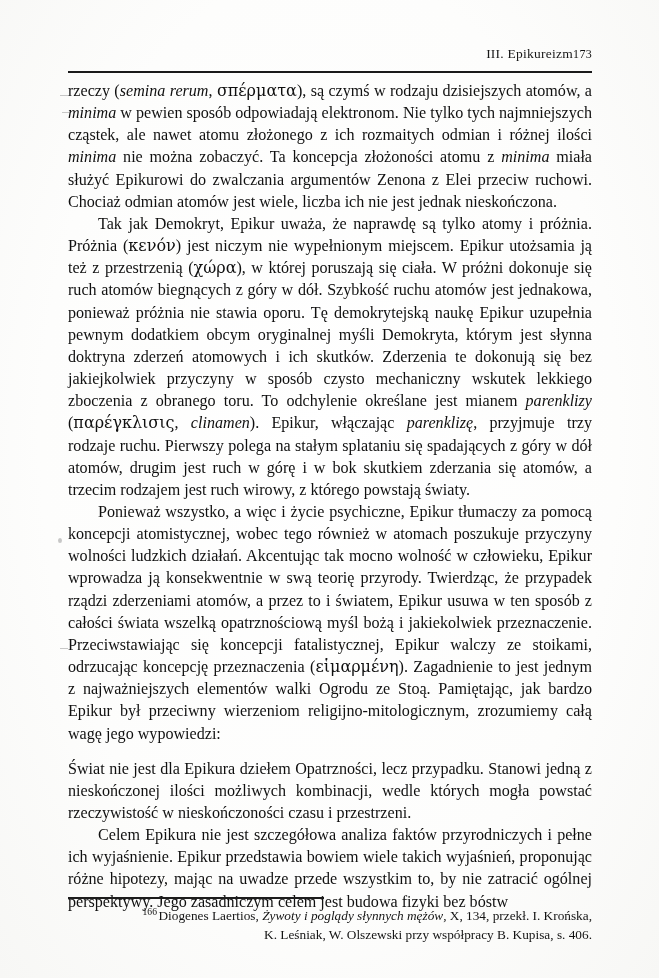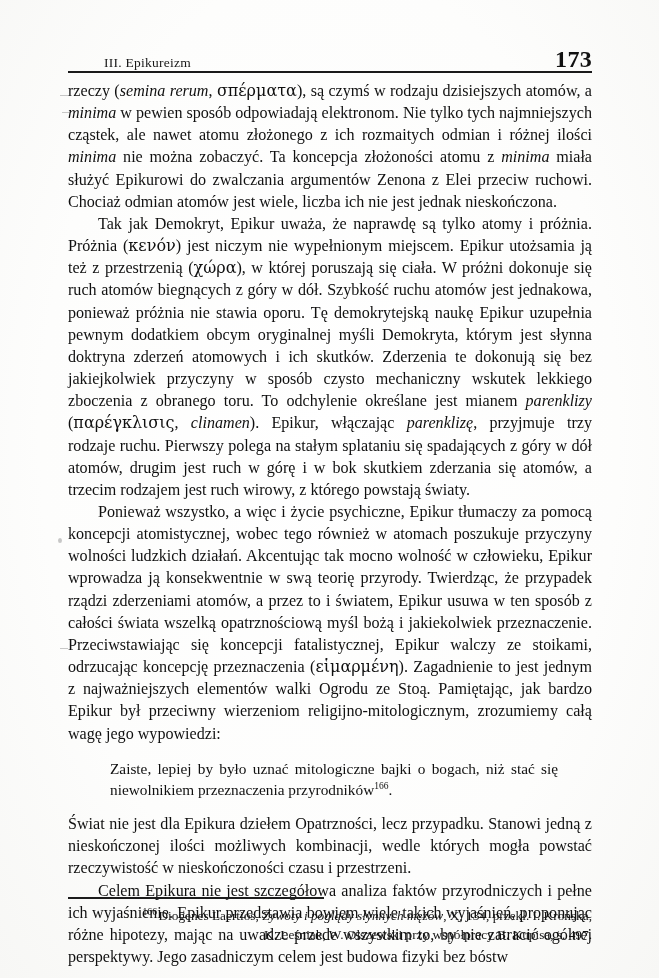--- a/index.html
+++ b/index.html
@@ -28,31 +28,31 @@
   }
 
   
   .runhead {
     position: absolute;
     left: 68px;
     top: 46px;
     width: 524px;
     display: flex;
     align-items: baseline;
-    justify-content: space-between;
+    justify-content: flex-end;
   }
   .runhead-title {
     font-size: 13.5px;
     letter-spacing: 0.25px;
     padding-left: 36px;
     color: #171717;
   }
   .runhead-folio {
-    font-size: 24px;
-    font-weight: bold;
+    font-size: 12px;
+    font-weight: normal;
     letter-spacing: 0.3px;
     color: #111111;
   }
   .runhead-rule {
     position: absolute;
     left: 68px;
     top: 71px;
     width: 524px;
     height: 2px;
     background: #1a1a1a;
@@ -152,28 +152,27 @@
 
   <div class="edge-mark em1"></div>
   <div class="edge-mark em2"></div>
   <div class="edge-mark em3"></div>
   <div class="edge-mark em4"></div>
 
   <div class="textblock">
     <p class="noindent">rzeczy (<i>semina rerum</i>, <span class="gr">σπέρματα</span>), są czymś w rodzaju dzisiejszych atomów, a <i>minima</i> w pewien sposób odpowiadają elektronom. Nie tylko tych najmniejszych cząstek, ale nawet atomu złożonego z ich rozmaitych odmian i różnej ilości <i>minima</i> nie można zobaczyć. Ta koncepcja złożoności atomu z <i>minima</i> miała służyć Epikurowi do zwalczania argumentów Zenona z Elei przeciw ruchowi. Chociaż odmian atomów jest wiele, liczba ich nie jest jednak nieskończona.</p>
     <p>Tak jak Demokryt, Epikur uważa, że naprawdę są tylko atomy i próżnia. Próżnia (<span class="gr">κενόν</span>) jest niczym nie wypełnionym miejscem. Epikur utożsamia ją też z przestrzenią (<span class="gr">χώρα</span>), w której poruszają się ciała. W próżni dokonuje się ruch atomów biegnących z góry w dół. Szybkość ruchu atomów jest jednakowa, ponieważ próżnia nie stawia oporu. Tę demokrytejską naukę Epikur uzupełnia pewnym dodatkiem obcym oryginalnej myśli Demokryta, którym jest słynna doktryna zderzeń atomowych i ich skutków. Zderzenia te dokonują się bez jakiejkolwiek przyczyny w sposób czysto mechaniczny wskutek lekkiego zboczenia z obranego toru. To odchylenie określane jest mianem <i>parenklizy</i> (<span class="gr">παρέγκλισις</span>, <i>clinamen</i>). Epikur, włączając <i>parenklizę</i>, przyjmuje trzy rodzaje ruchu. Pierwszy polega na stałym splataniu się spadających z góry w dół atomów, drugim jest ruch w górę i w bok skutkiem zderzania się atomów, a trzecim rodzajem jest ruch wirowy, z którego powstają światy.</p>
     <p>Ponieważ wszystko, a więc i życie psychiczne, Epikur tłumaczy za pomocą koncepcji atomistycznej, wobec tego również w atomach poszukuje przyczyny wolności ludzkich działań. Akcentując tak mocno wolność w człowieku, Epikur wprowadza ją konsekwentnie w swą teorię przyrody. Twierdząc, że przypadek rządzi zderzeniami atomów, a przez to i światem, Epikur usuwa w ten sposób z całości świata wszelką opatrznościową myśl bożą i jakiekolwiek przeznaczenie. Przeciwstawiając się koncepcji fatalistycznej, Epikur walczy ze stoikami, odrzucając koncepcję przeznaczenia (<span class="gr">εἱμαρμένη</span>). Zagadnienie to jest jednym z najważniejszych elementów walki Ogrodu ze Stoą. Pamiętając, jak bardzo Epikur był przeciwny wierzeniom religijno-mitologicznym, zrozumiemy całą wagę jego wypowiedzi:</p>
-    <p class="quote">Zaiste, lepiej by było uznać mitologiczne bajki o bogach, niż stać się niewolnikiem przeznaczenia przyrodników<sup>166</sup>.</p>
     <p class="after-quote">Świat nie jest dla Epikura dziełem Opatrzności, lecz przypadku. Stanowi jedną z nieskończonej ilości możliwych kombinacji, wedle których mogła powstać rzeczywistość w nieskończoności czasu i przestrzeni.</p>
     <p>Celem Epikura nie jest szczegółowa analiza faktów przyrodniczych i pełne ich wyjaśnienie. Epikur przedstawia bowiem wiele takich wyjaśnień, proponując różne hipotezy, mając na uwadze przede wszystkim to, by nie zatracić ogólnej perspektywy. Jego zasadniczym celem jest budowa fizyki bez bóstw</p>
   </div>
 
   <div class="fn-rule"></div>
   <div class="footnote">
     <p>
       <span class="fn-mark">166</span><span>Diogenes Laertios, <i>Żywoty i poglądy słynnych mężów</i>, X, 134, przekł. I. Krońska,</span>
     </p>
     <p class="fn-line2">
-      <span>K. Leśniak, W. Olszewski przy współpracy B. Kupisa, s. 497.</span>
+      <span>K. Leśniak, W. Olszewski przy współpracy B. Kupisa, s. 406.</span>
     </p>
   </div>
 
 </div>
 
 </body></html>

